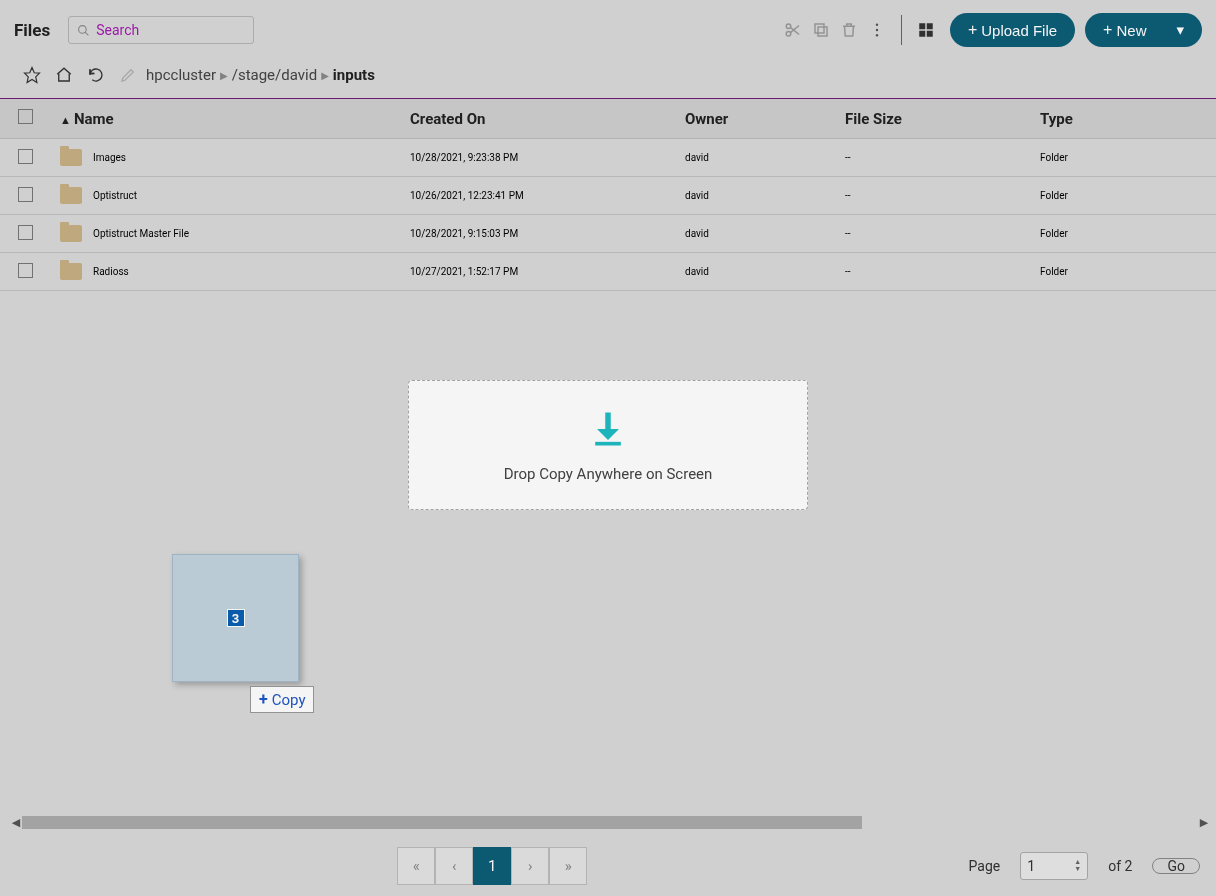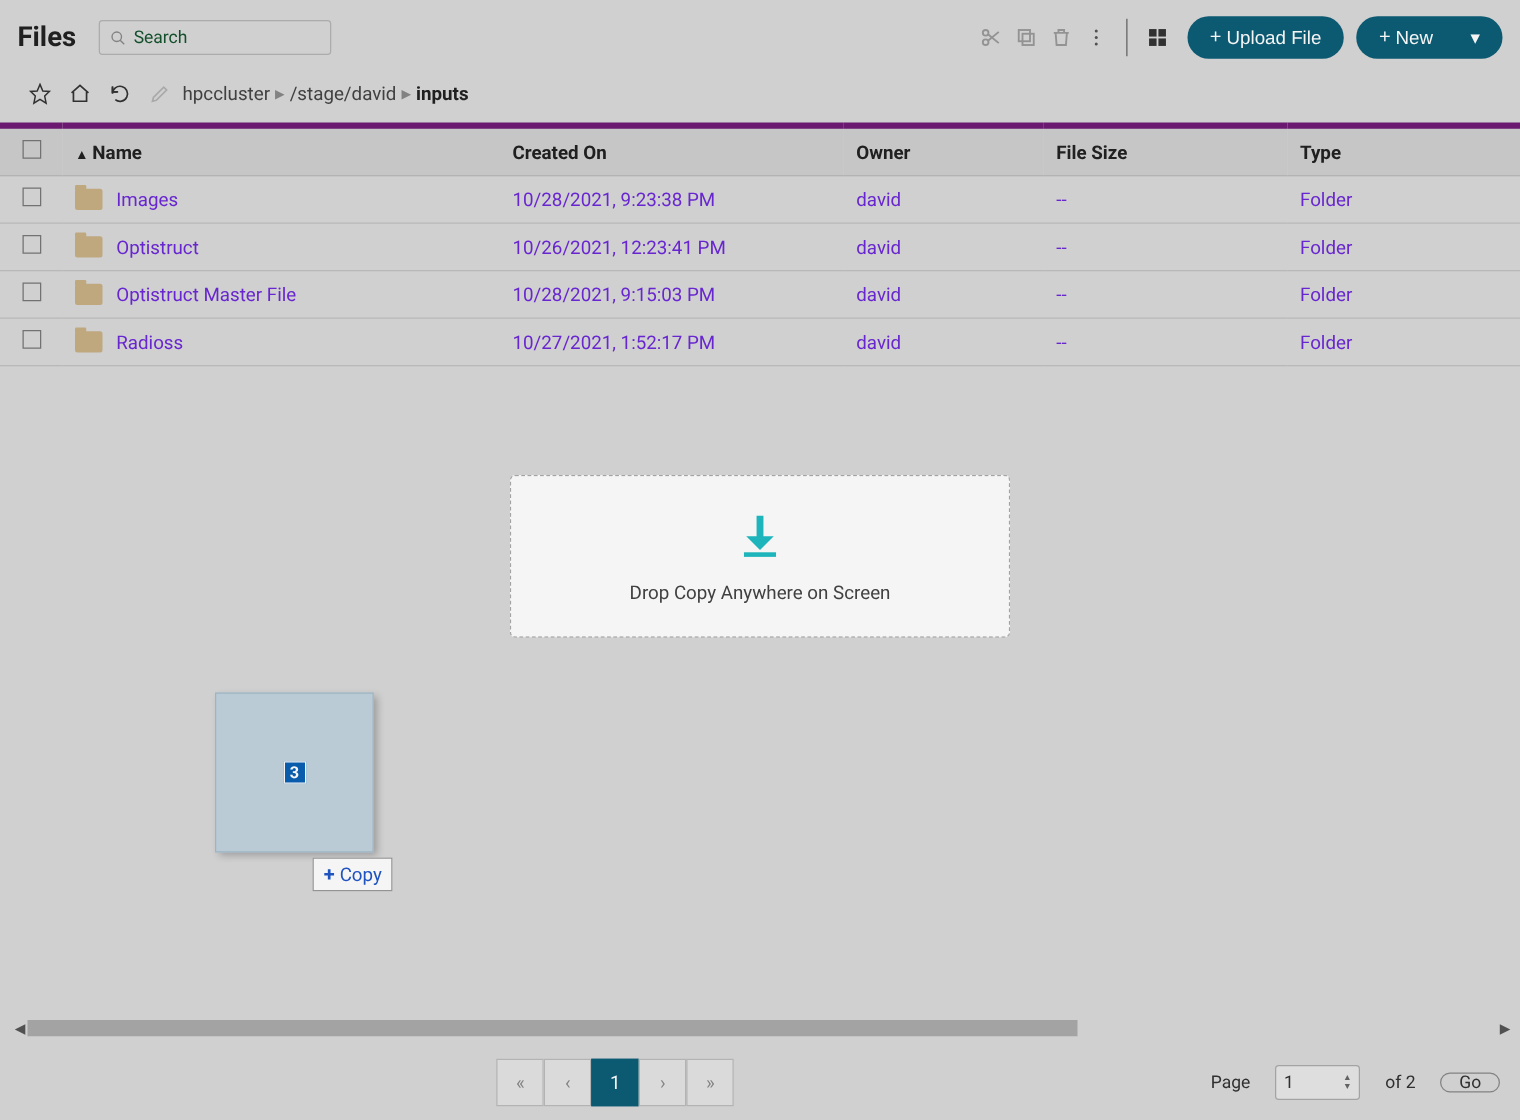--- a/index.html
+++ b/index.html
@@ -3,48 +3,48 @@
 <meta charset="utf-8">
 <style>
 * { box-sizing: border-box; margin: 0; padding: 0; }
 body {
   width: 1216px; height: 896px;
   font-family: -apple-system, "Segoe UI", Roboto, Arial, sans-serif;
   font-size: 14px; color: #323232;
   background: #d9d9d9; overflow: hidden; position: relative;
 }
 .topbar { display: flex; align-items: center; height: 60px; padding: 0 14px; }
-.title { font-size: 22px; font-weight: 700; margin-right: 18px; color: #222; }
+.title { font-size: 17px; font-weight: 700; margin-right: 18px; color: #222; }
 .search-wrap {
   width: 186px; height: 28px; border: 1px solid #b3b3b3; border-radius: 3px;
   background: #d9d9d9; display: flex; align-items: center; padding: 0 8px; gap: 6px;
 }
 .search-wrap svg { width: 13px; height: 13px; }
-.search-wrap .placeholder { color: #14532d; font-size: 14px; }
+.search-wrap .placeholder { color: #a21caf; font-size: 14px; }
 .topbar .spacer { flex: 1; }
 .icon-btn { width: 28px; height: 28px; display: flex; align-items: center; justify-content: center; cursor: pointer; }
 .icon-btn svg { width: 18px; height: 18px; }
 .sep { width: 1px; height: 30px; background: #666; margin: 0 10px; }
 .btn-primary {
   background: #0d5d77; color: #fff; border-radius: 18px; height: 34px;
   padding: 0 18px; display: flex; align-items: center; gap: 4px;
   font-size: 15px; cursor: pointer; border: none; margin-left: 10px;
 }
 .btn-primary .plus { font-size: 16px; font-weight: 400; }
 .btn-primary .caret { margin-left: 26px; }
 .navbar { display: flex; align-items: center; height: 38px; padding: 0 18px 8px; gap: 4px; }
 .bc-sep { color: #888; font-size: 10px; }
 .bc-item { color: #444; font-size: 15px; }
 .bc-item.last { font-weight: 700; color: #222; }
 .table { width: 100%; border-collapse: collapse; }
 .th, .td { text-align: left; }
-.thead-row { background: #cfcfcf; border-top: 5px solid #701a75; border-bottom: 1px solid #bbb; height: 40px; }
+.thead-row { background: #cfcfcf; border-top: 1px solid #701a75; border-bottom: 1px solid #bbb; height: 40px; }
 .th { font-weight: 700; color: #222; font-size: 15px; padding: 0 10px; }
 .row { height: 38px; border-bottom: 1px solid #c0c0c0; }
-.row .td { padding: 0 10px; font-size: 15px; color: #6d28d9; }
+.row .td { padding: 0 10px; font-size: 10px; color: #000000; }
 .col-check { width: 50px; text-align: center; }
 .col-name { width: 350px; }
 .col-created { width: 275px; }
 .col-owner { width: 160px; }
 .col-size { width: 195px; }
 .col-type { }
 .chk { width: 15px; height: 15px; border: 1px solid #777; display: inline-block; }
 .name-cell { display: flex; align-items: center; gap: 11px; }
 .folder-icon {
   width: 22px; height: 17px; background: #c8af84;

